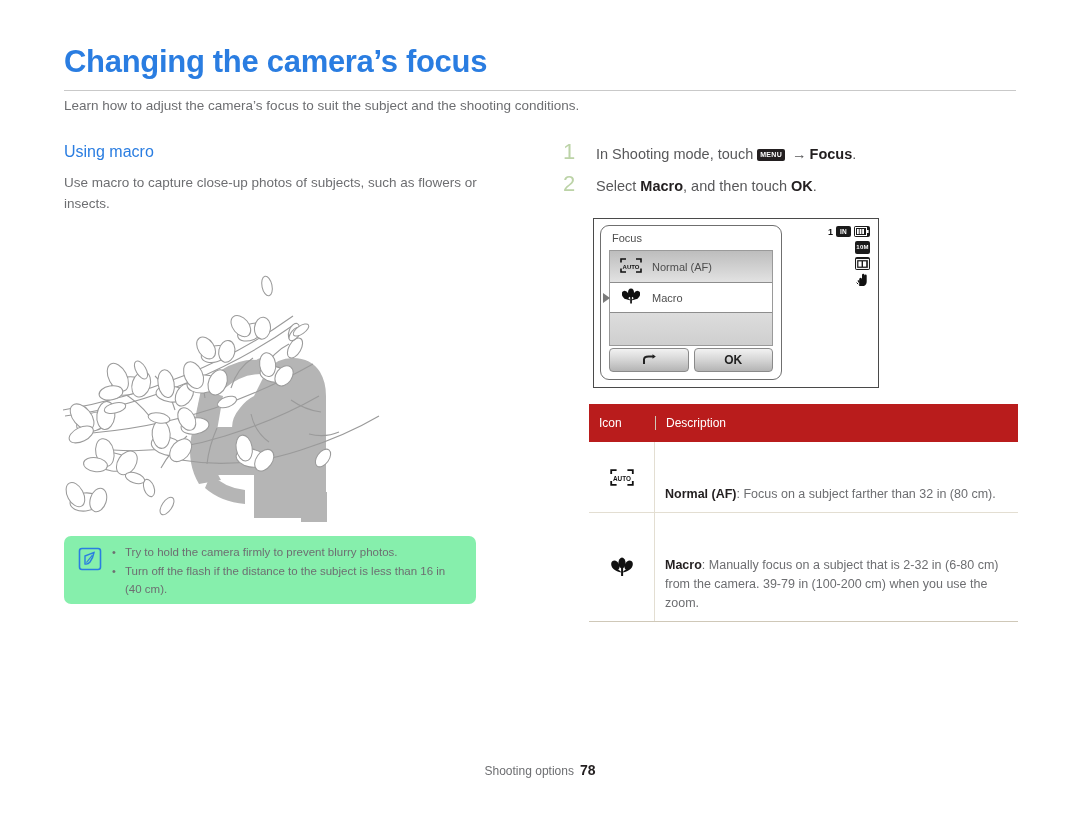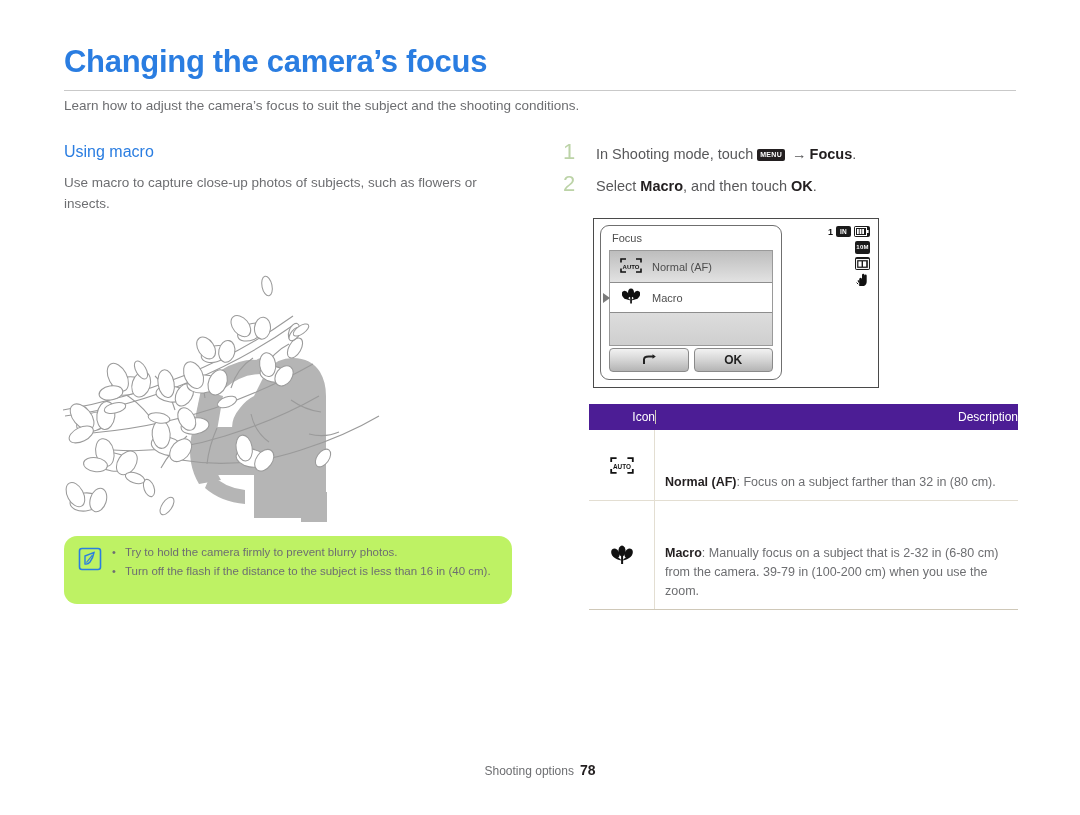--- a/index.html
+++ b/index.html
@@ -30,22 +30,22 @@
   .left-body{
     position:absolute;left:64px;top:172px;width:430px;
     font-size:13.5px;line-height:21px;color:#6d6e71;
   }
 
   .illustration{position:absolute;left:55px;top:222px;width:360px;height:300px;}
   .illustration svg{display:block;}
 
   
   .note-box{
-    position:absolute;left:64px;top:536px;width:448px;height:68px;
-    background:#bef264;border-radius:13px;
+    position:absolute;left:64px;top:536px;width:412px;height:68px;
+    background:#86efac;border-radius:7px;
   }
   .note-icon{position:absolute;left:14px;top:11px;width:24px;height:24px;}
   .note-list{
     position:absolute;left:48px;top:7px;right:12px;
     font-size:11.5px;line-height:18px;color:#6d6e71;
   }
   .note-list .li{position:relative;padding-left:13px;margin-bottom:1px;}
   .note-list .li:before{
     content:"\2022";position:absolute;left:0;top:0;color:#6d6e71;font-size:11px;
   }
@@ -117,21 +117,21 @@
     background:#1a1a1a;color:#fff;border-radius:2px;
     font-size:6.5px;font-weight:bold;line-height:7px;letter-spacing:.2px;
   }
   .badge.in{width:15px;height:11px;}
   .badge.batt{width:16px;height:11px;}
   .cs-stack{display:flex;flex-direction:column;align-items:flex-end;gap:3px;margin-top:3px;}
   .badge.sq{width:15px;height:13px;font-size:6px;}
 
   
   .tbl{position:absolute;left:589px;top:404px;width:429px;}
-  .tbl-head{display:flex;background:#4c1d95;color:#ffffff;height:26px;align-items:center;text-align:right;}
+  .tbl-head{display:flex;background:#b91c1c;color:#ffffff;height:38px;align-items:center;}
   .th-icon{width:66px;padding-left:10px;font-size:12px;box-sizing:border-box;}
   .th-desc{flex:1;padding-left:10px;font-size:12px;border-left:1px solid #cfc8b8;box-sizing:border-box;}
   .tbl-row{display:flex;border-bottom:1px solid #e3ded2;min-height:44px;}
   .tbl-row:last-child{border-bottom:1px solid #cfc8b8;}
   .td-icon{
     width:66px;display:flex;align-items:center;justify-content:center;
     border-right:1px solid #e3ded2;box-sizing:border-box;font-size:15px;color:#111;
   }
   .td-desc{
     flex:1;padding:7px 10px 8px 10px;font-size:12.5px;line-height:19px;

